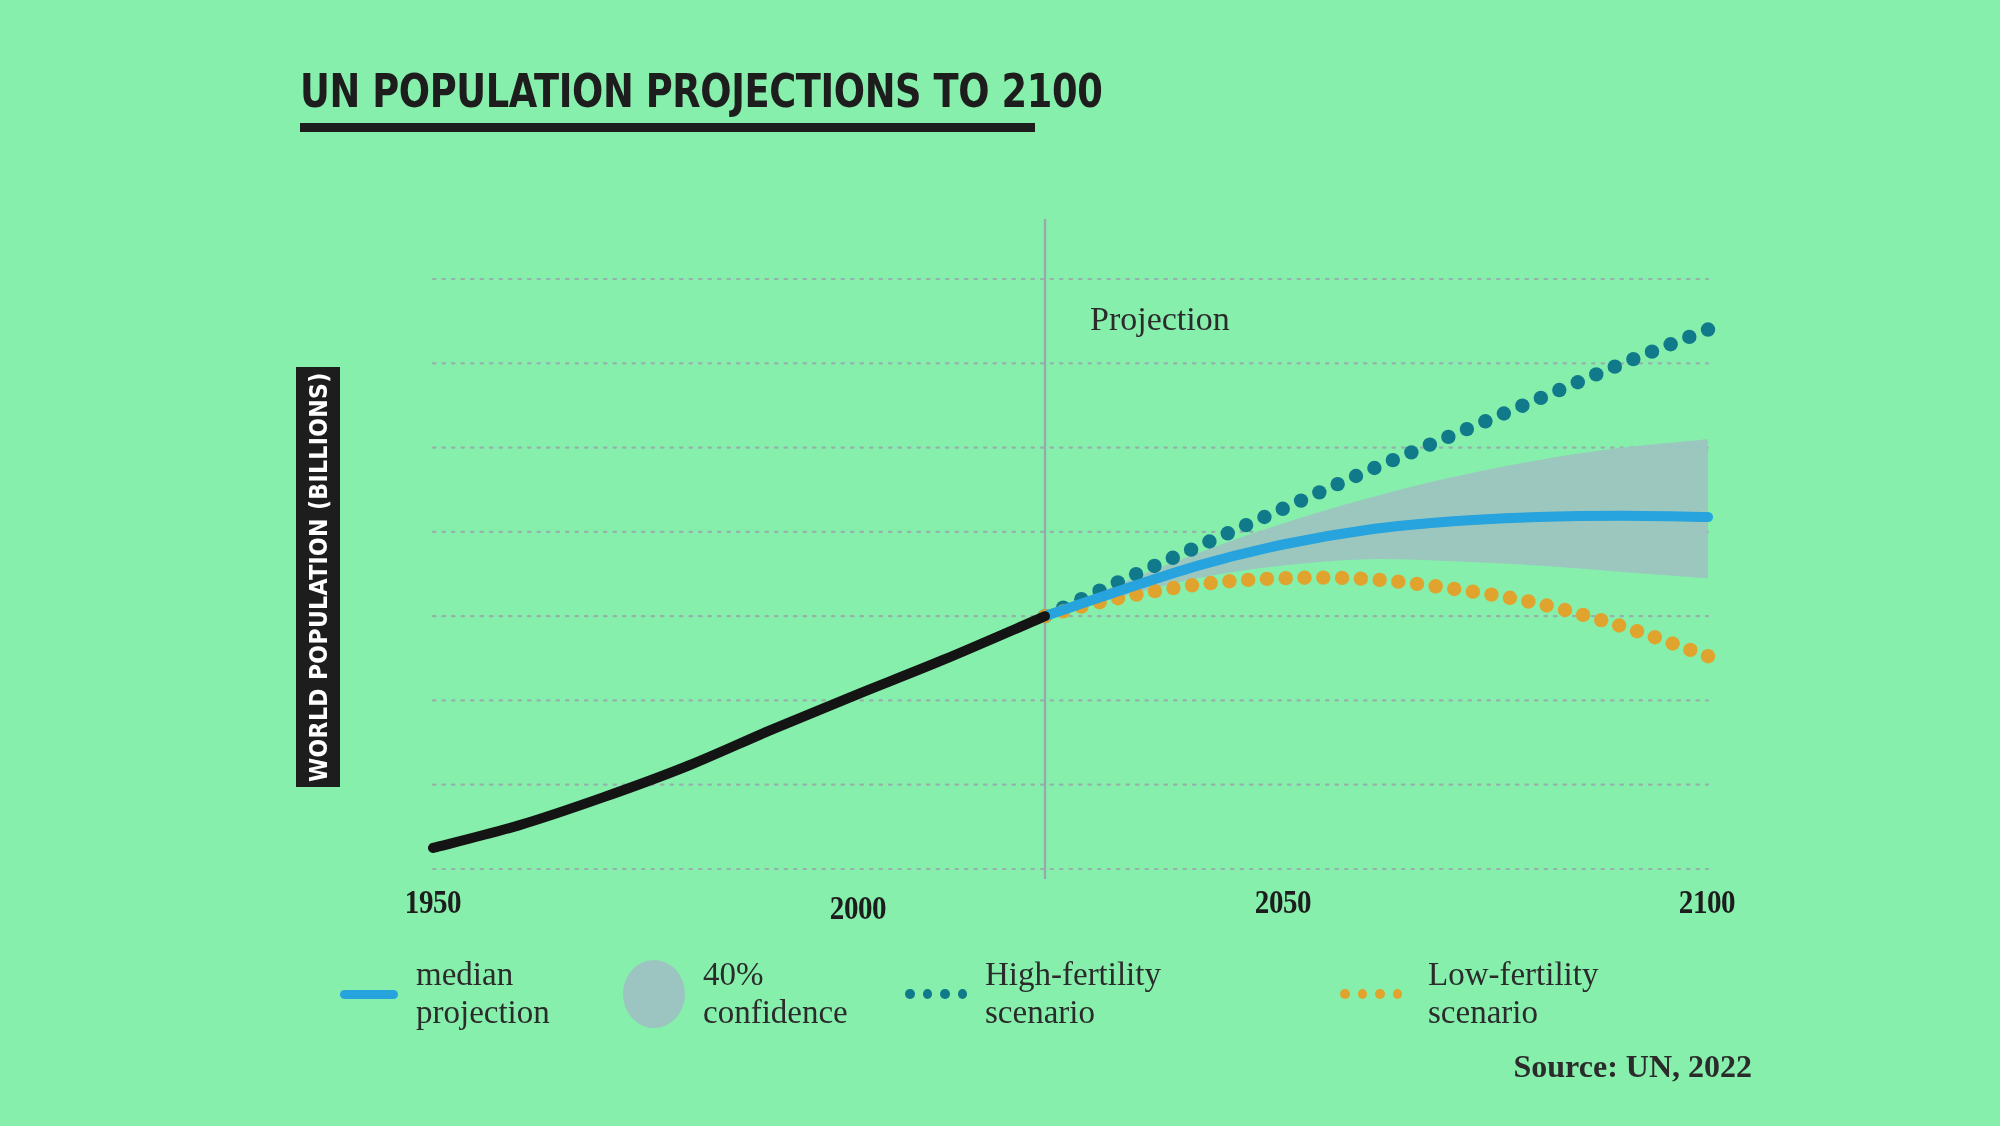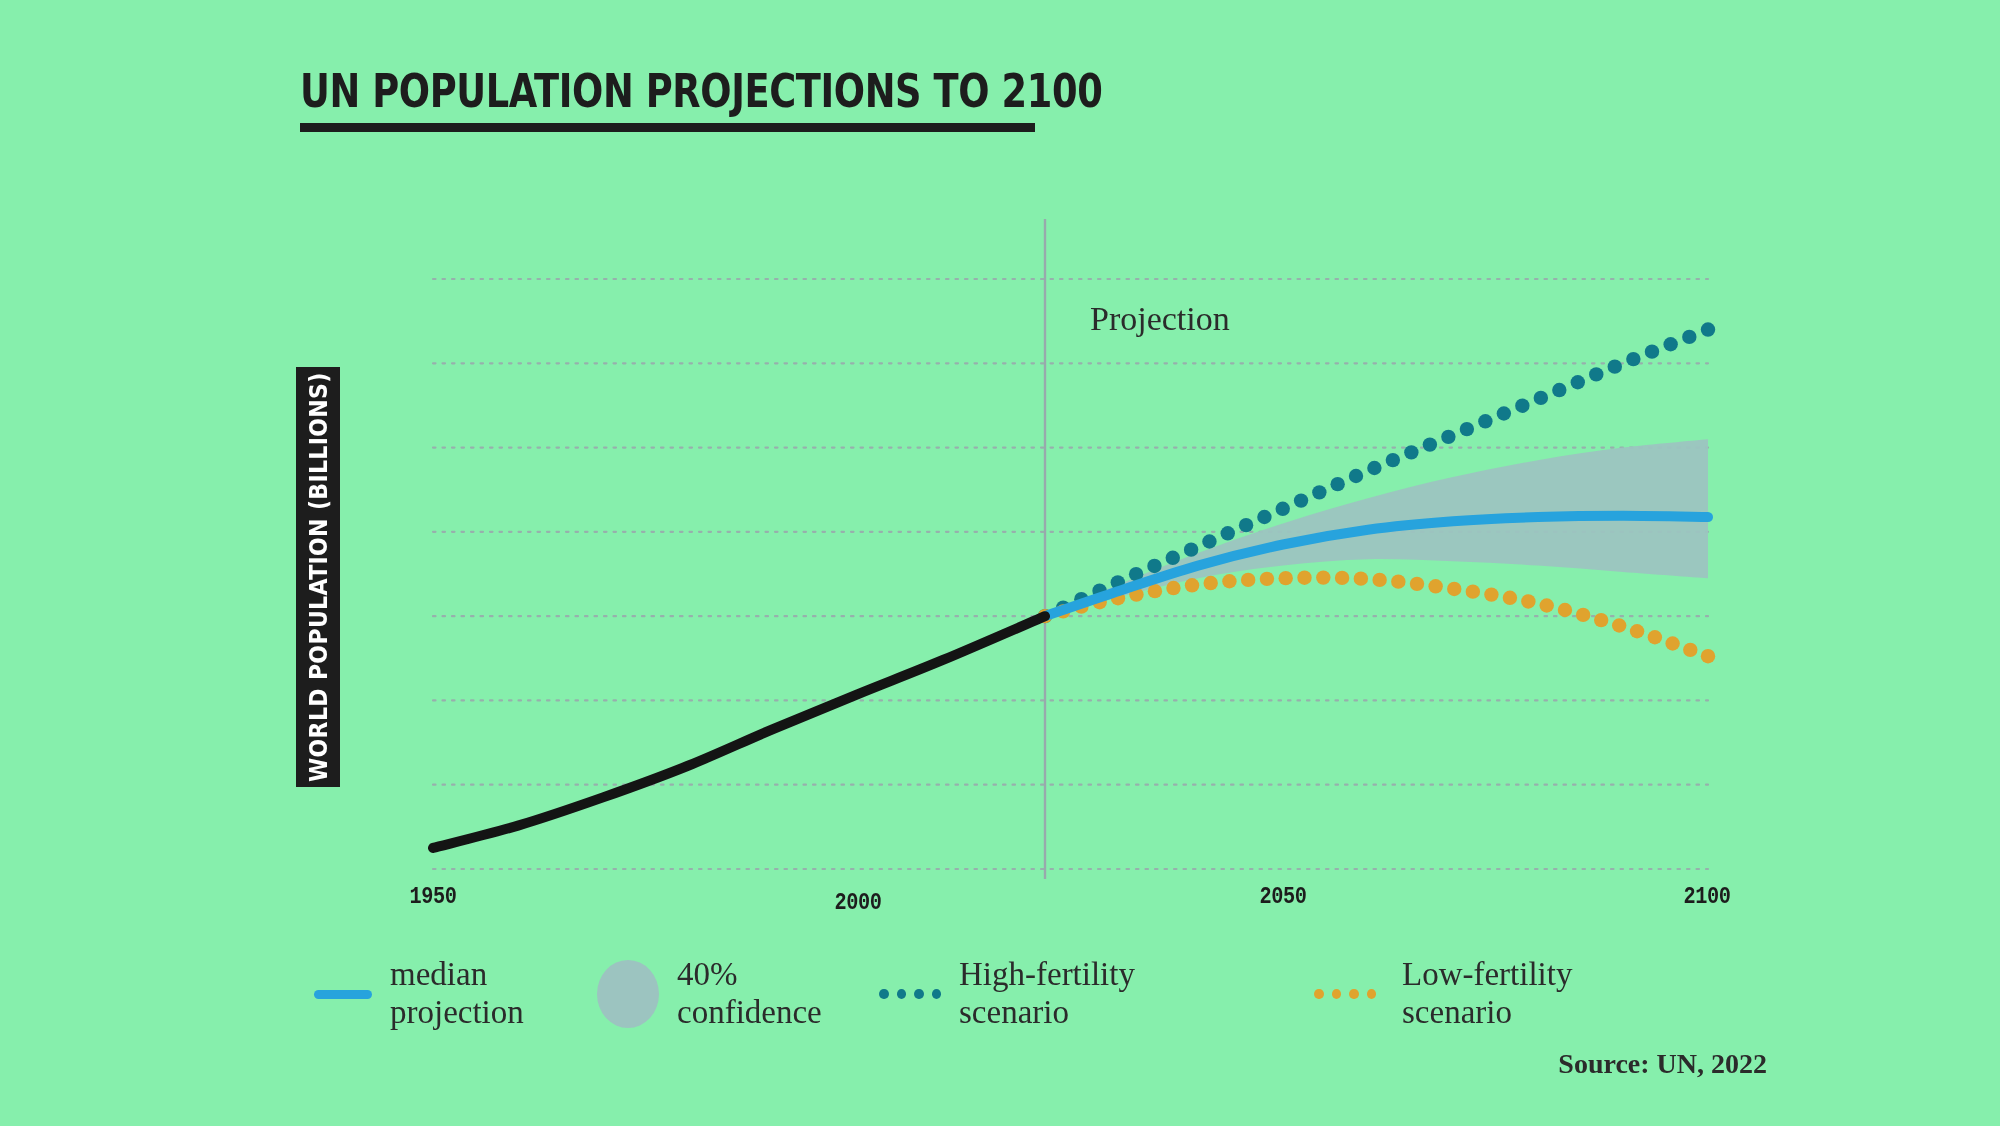--- a/index.html
+++ b/index.html
@@ -119,44 +119,44 @@
     position: absolute;
     left: 433px;
     top: 884px;
     width: 1275px;
     height: 44px;
   }
   .x-tick {
     position: absolute;
     top: 0;
     transform: translateX(-50%);
-    font-family: Liberation Mono, monospace;
-    font-weight: 700;
-    font-size: 23px;
+    font-family: Liberation Serif, serif;
+    font-weight: 700;
+    font-size: 33px;
     color: #1d1d1d;
     letter-spacing: -0.5px;
     white-space: nowrap;
   }
   .x-tick span { display:inline-block; transform: scaleX(0.88); }
 
   
   .projection-label {
     position: absolute;
     left: 1090px;
     top: 300px;
     font-family: "Liberation Serif", serif;
     font-size: 34px;
     color: #2b2b2b;
     white-space: nowrap;
   }
 
   
   .legend {
     position: absolute;
-    left: 314px;
+    left: 340px;
     top: 952px;
     width: 1300px;
     height: 84px;
   }
   .legend-item {
     position: absolute;
     top: 0;
     display: flex;
     align-items: center;
     height: 84px;
@@ -190,25 +190,25 @@
   .swatch-dots i {
     width: 10px;
     height: 10px;
     border-radius: 50%;
     display: block;
   }
 
   
   .source {
     position: absolute;
-    right: 233px;
+    right: 248px;
     top: 1048px;
     font-family: "Liberation Serif", serif;
     font-weight: 700;
-    font-size: 28px;
+    font-size: 32px;
     color: #2b2b2b;
     white-space: nowrap;
   }
 </style>
 </head>
 <body>
 
 <div id="root">
 
   <div class="title-wrap">

